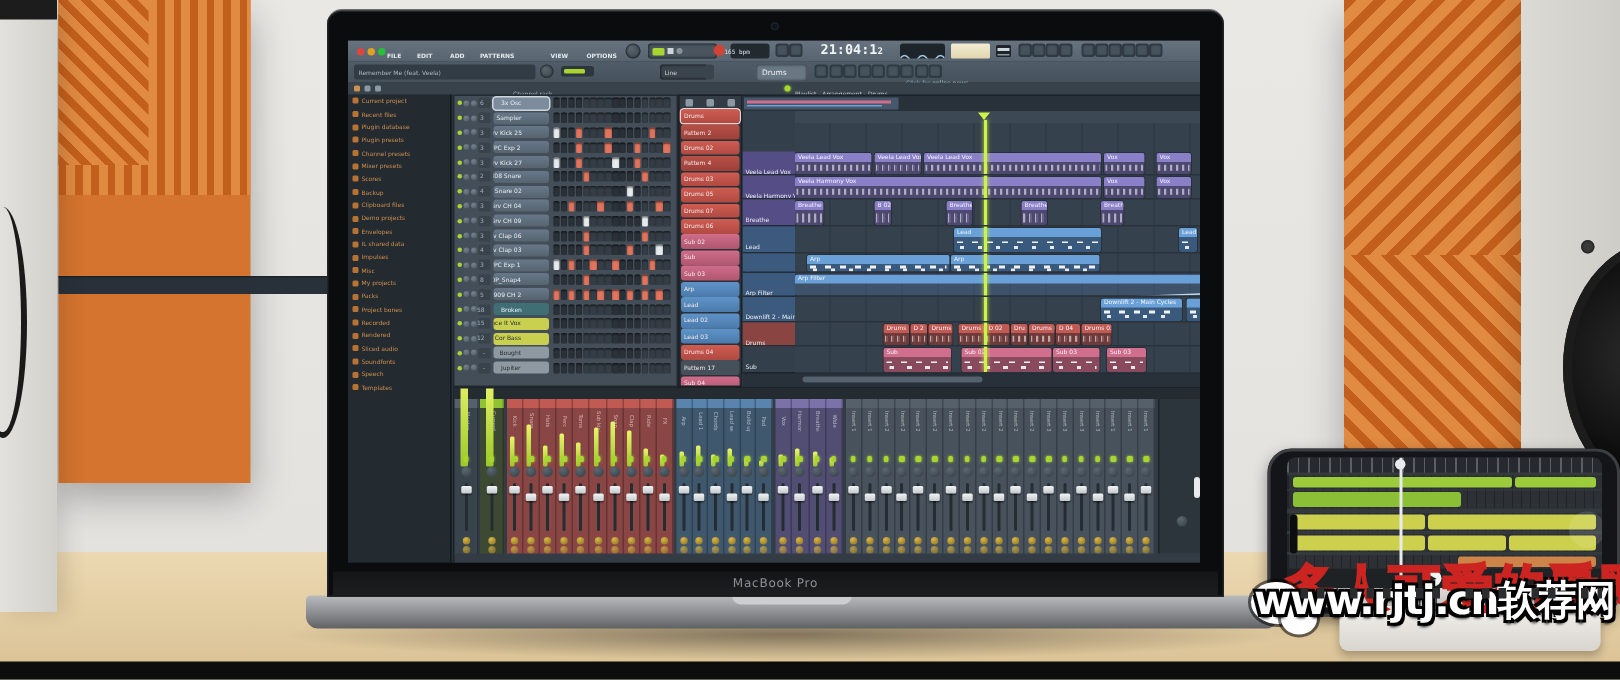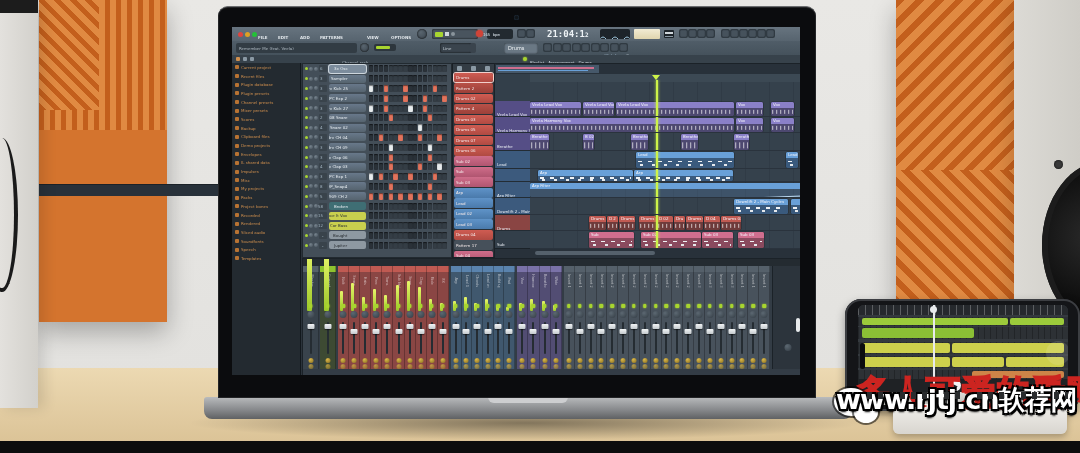--- a/index.html
+++ b/index.html
@@ -163,20 +163,23 @@
   <div class="abs woofer"></div>
   <div class="abs screw"></div>
   <div class="abs speaker-left"></div>
   <div class="abs speaker-left-cap"></div>
   <div class="abs speaker-left-crescent"></div>
 
   <div class="abs laptop-shadow"></div>
   <div class="abs base"></div>
   <div class="abs base-notch"></div>
   <div class="abs lid"></div>
+  <div class="abs chin">
+    <div class="chin-label">MacBook Pro</div>
+  </div>
   <div class="abs webcam"></div>
 
   <div class="abs screen">
 
     <div class="abs mbar">
       <div class="abs tl" style="left:6px;background:#e0443e"></div>
       <div class="abs tl" style="left:13px;background:#dea123"></div>
       <div class="abs tl" style="left:20px;background:#24c138"></div>
       <div class="abs menu" id="fl-menu">
           <div><span class="xxs" style="font-weight:bold">FILE</span></div>

